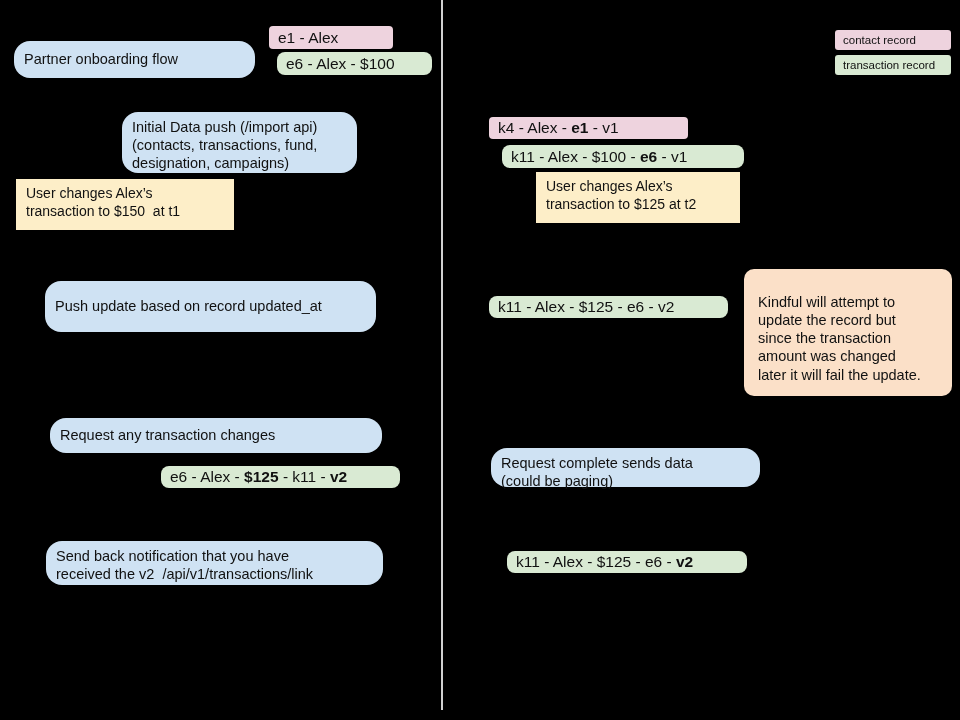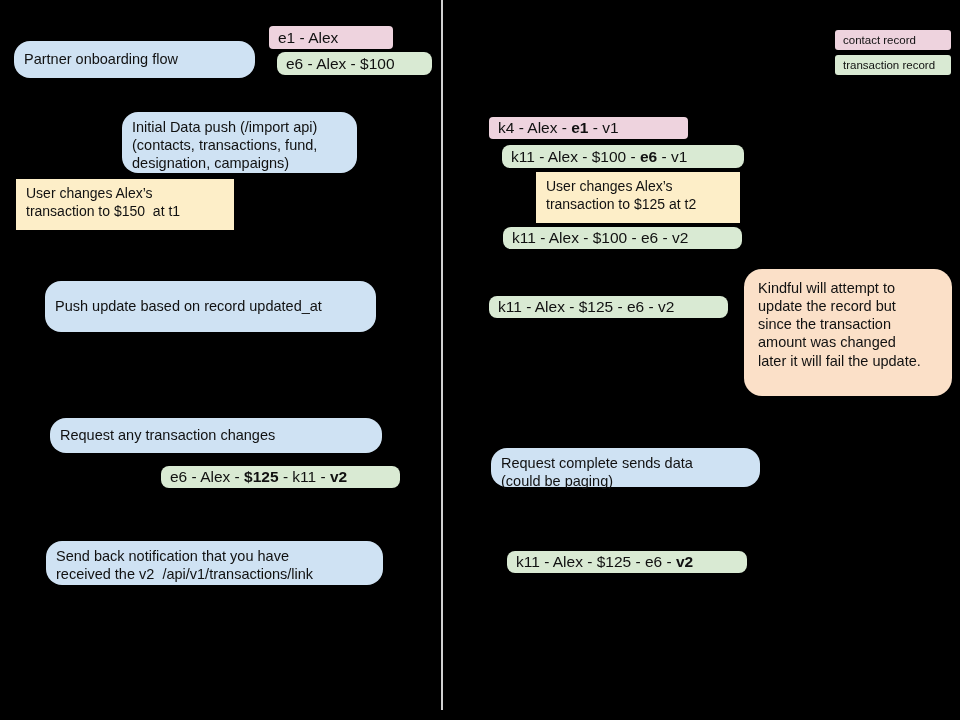--- a/index.html
+++ b/index.html
@@ -34,22 +34,22 @@
   
   .note {
     background: #fdeec8;
     font-size: 14px;
     padding: 6px 10px;
   }
   
   .callout {
     background: #fbe0c8;
     font-size: 14.5px;
-    padding: 10px 14px;
-    border-radius: 18px;
+    padding: 24px 14px;
+    border-radius: 10px;
     align-items: flex-start;
   }
   
   .pill {
     font-size: 15.5px;
     padding: 2px 9px;
     border-radius: 4px;
     align-items: center;
   }
   .pill-contact { background: #eed3de; }
@@ -109,23 +109,20 @@
     <span>k4 - Alex - </span><b>e1</b><span> - v1</span>
   </div>
 
   <div class="node pill pill-txn" style="left:502px; top:145px; width:242px; height:23px;">
     <span>k11 - Alex - $100 - </span><b>e6</b><span> - v1</span>
   </div>
 
   <div class="node note" style="left:536px; top:172px; width:204px; height:51px; align-items:flex-start;">User changes Alex’s
 transaction to $125 at t2</div>
 
-  <div class="node pill pill-txn" style="left:503px; top:227px; width:239px; height:22px;">
-    <span>k11 - Alex - $100 - e6 - v2</span>
-  </div>
 
   <div class="node pill pill-txn" style="left:489px; top:296px; width:239px; height:22px;">
     <span>k11 - Alex - $125 - e6 - v2</span>
   </div>
 
   <div class="node callout" style="left:744px; top:269px; width:208px; height:127px;">Kindful will attempt to
 update the record but
 since the transaction
 amount was changed
 later it will fail the update.</div>

